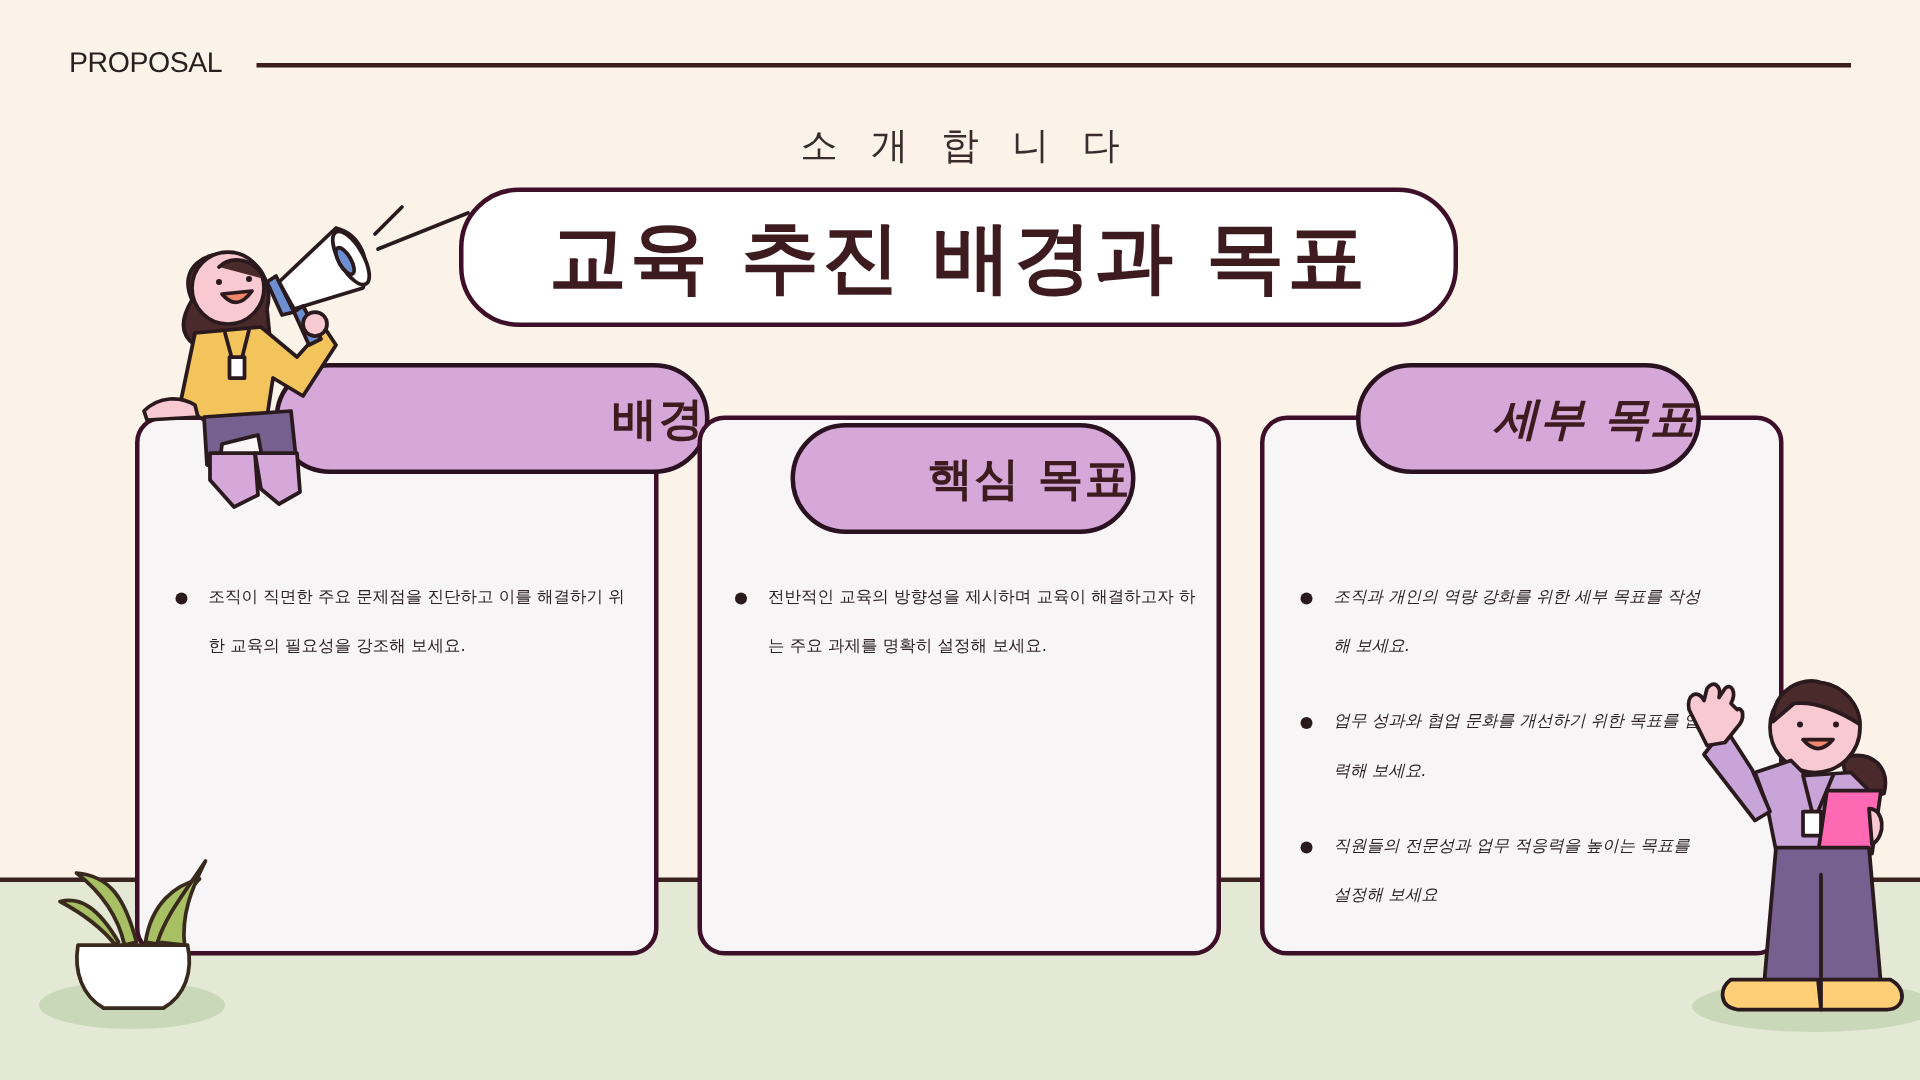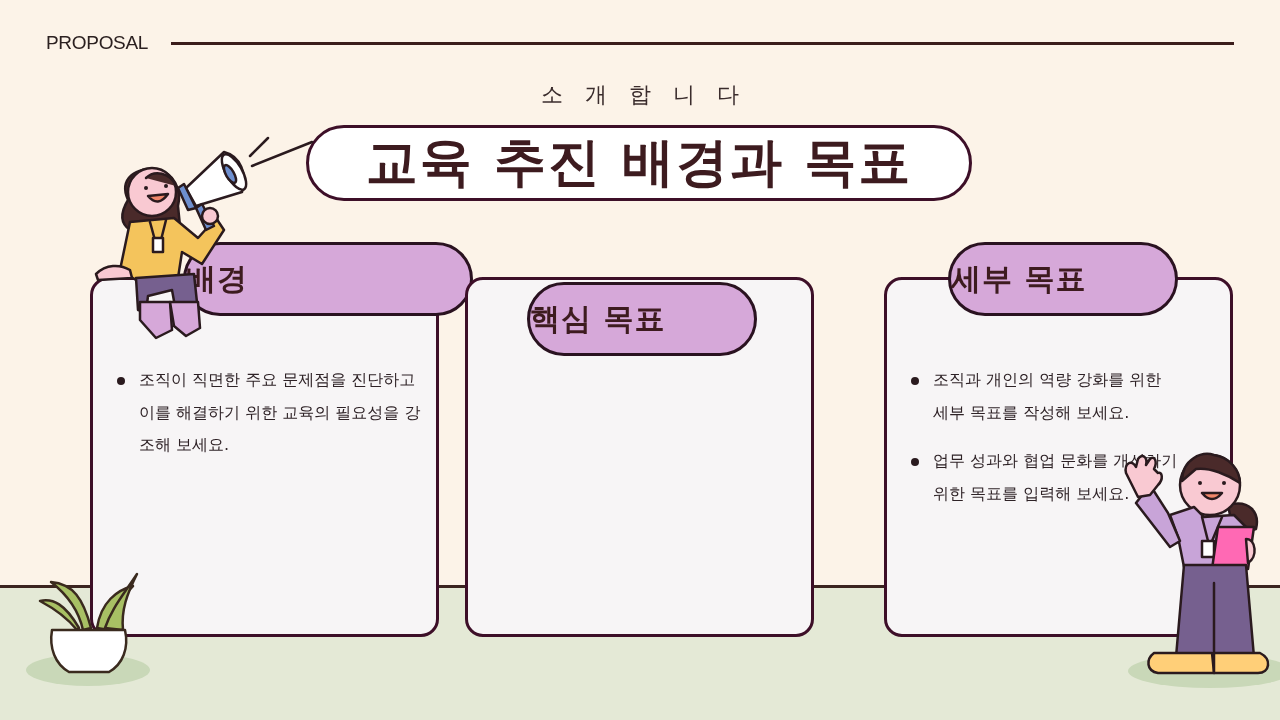--- a/index.html
+++ b/index.html
@@ -6,39 +6,39 @@
   body {
     width:1280px; height:720px; overflow:hidden; position:relative;
     background:#fcf3e8;
     font-family:"DejaVu Sans", "Liberation Sans", sans-serif;
     color:#2e2124;
   }
   .floor { position:absolute; left:0; top:587px; width:1280px; height:133px; background:#e4e9d6; }
   .floor-line { position:absolute; left:0; top:585px; width:1280px; height:3px; background:#3b2420; }
   .header-label { position:absolute; left:46px; top:32px; font-family:"Liberation Sans", sans-serif; font-size:19px; color:#2b2020; letter-spacing:-0.3px;text-align:center; }
   .header-rule { position:absolute; left:171px; top:42px; width:1063px; height:3px; background:#3b1d1b; }
-  .subtitle { position:absolute; left:0; width:1280px; top:80px; text-align:center; font-size:22px; letter-spacing:22px; color:#3a2c2c; text-indent:22px; }
+  .subtitle { position:absolute; left:0; width:1280px; top:80px; text-align:center; font-size:25px; letter-spacing:22px; color:#3a2c2c; text-indent:22px; }
   .title-pill {
-    position:absolute; left:306px; top:125px; width:666px; height:76px;
+    position:absolute; left:306px; top:125px; width:666px; height:93px;
     border:3px solid #3d0f28; border-radius:40px; background:#ffffff;
     display:flex; align-items:center; justify-content:center; box-sizing:border-box;
   }
   .title-text { font-size:52px; font-weight:bold; color:#3d1b1f; letter-spacing:2px; }
   .card {
     position:absolute; top:277px; width:349px; height:360px;
     background:#f7f5f6; border:3px solid #3d0f28; border-radius:18px; box-sizing:border-box;
   }
   .card .pill {
     position:absolute; top:-38px; height:74px; box-sizing:border-box;
     background:#d6a8d9; border:3px solid #2a1220; border-radius:37px;
-    display:flex; align-items:center; justify-content:flex-start;
+    display:flex; align-items:center; justify-content:flex-end;
   }
   .pill-text { font-size:30px; font-weight:bold; color:#3d1b1f; letter-spacing:1px; }
   .bullets { position:absolute; left:24px; right:14px; top:84px; margin:0; padding:0; list-style:none; }
-  .bullets li { position:relative; padding-left:22px; font-size:16px; line-height:32.5px; color:#2e2226; margin-bottom:23px; }
+  .bullets li { position:relative; padding-left:22px; font-size:11px; line-height:32.5px; color:#2e2226; margin-bottom:23px;margin-top:18px; }
   .bullets li::before { content:""; position:absolute; left:0; top:13px; width:8px; height:8px; border-radius:50%; background:#2a1a1e; }
   .deco { position:absolute; }
 </style>
 </head>
 <body>
 
 <div class="floor"></div>
 <div class="floor-line"></div>
 
 <div class="header-label">PROPOSAL</div>
@@ -57,30 +57,32 @@
   <ul class="bullets">
     <li>조직이 직면한 주요 문제점을 진단하고 이를 해결하기 위한 교육의 필요성을 강조해 보세요.</li>
   </ul>
 </div>
 
 <div class="card" style="left:465px;">
   <div class="pill" style="left:59px; width:230px;margin-top:40px;">
     <span class="pill-text">핵심 목표</span>
   </div>
   <ul class="bullets" style="left:22px;">
+    <li>전반적인 교육의 방향성을 제시하며 교육이 해결하고자 하는 주요 과제를 명확히 설정해 보세요.</li>
   </ul>
 </div>
 
-<div class="card" style="left:884px;">
+<div class="card" style="left:840px;font-style:italic;">
   <div class="pill" style="left:61px; width:230px;">
     <span class="pill-text">세부 목표</span>
   </div>
   <ul class="bullets" style="right:50px;">
     <li style="margin-bottom:16px;">조직과 개인의 역량 강화를 위한 세부 목표를 작성해 보세요.</li>
     <li style="margin-bottom:16px;">업무 성과와 협업 문화를 개선하기 위한 목표를 입력해 보세요.</li>
+    <li>직원들의 전문성과 업무 적응력을 높이는 목표를 설정해 보세요</li>
   </ul>
 </div>
 
 <svg class="deco" style="left:90px; top:130px;" width="240" height="215" viewBox="0 0 240 215">
   <g stroke="#2a1a1e" stroke-width="2.5" stroke-linejoin="round" stroke-linecap="round">
     <line x1="160" y1="26" x2="178" y2="8"></line>
     <line x1="162" y1="36" x2="222" y2="12"></line>
 
     <path d="M38 70 C28 48 48 36 66 40 C84 42 92 60 88 76 L90 96 L40 100 C28 92 32 80 38 70 Z" fill="#4a2a2a"></path>
 

